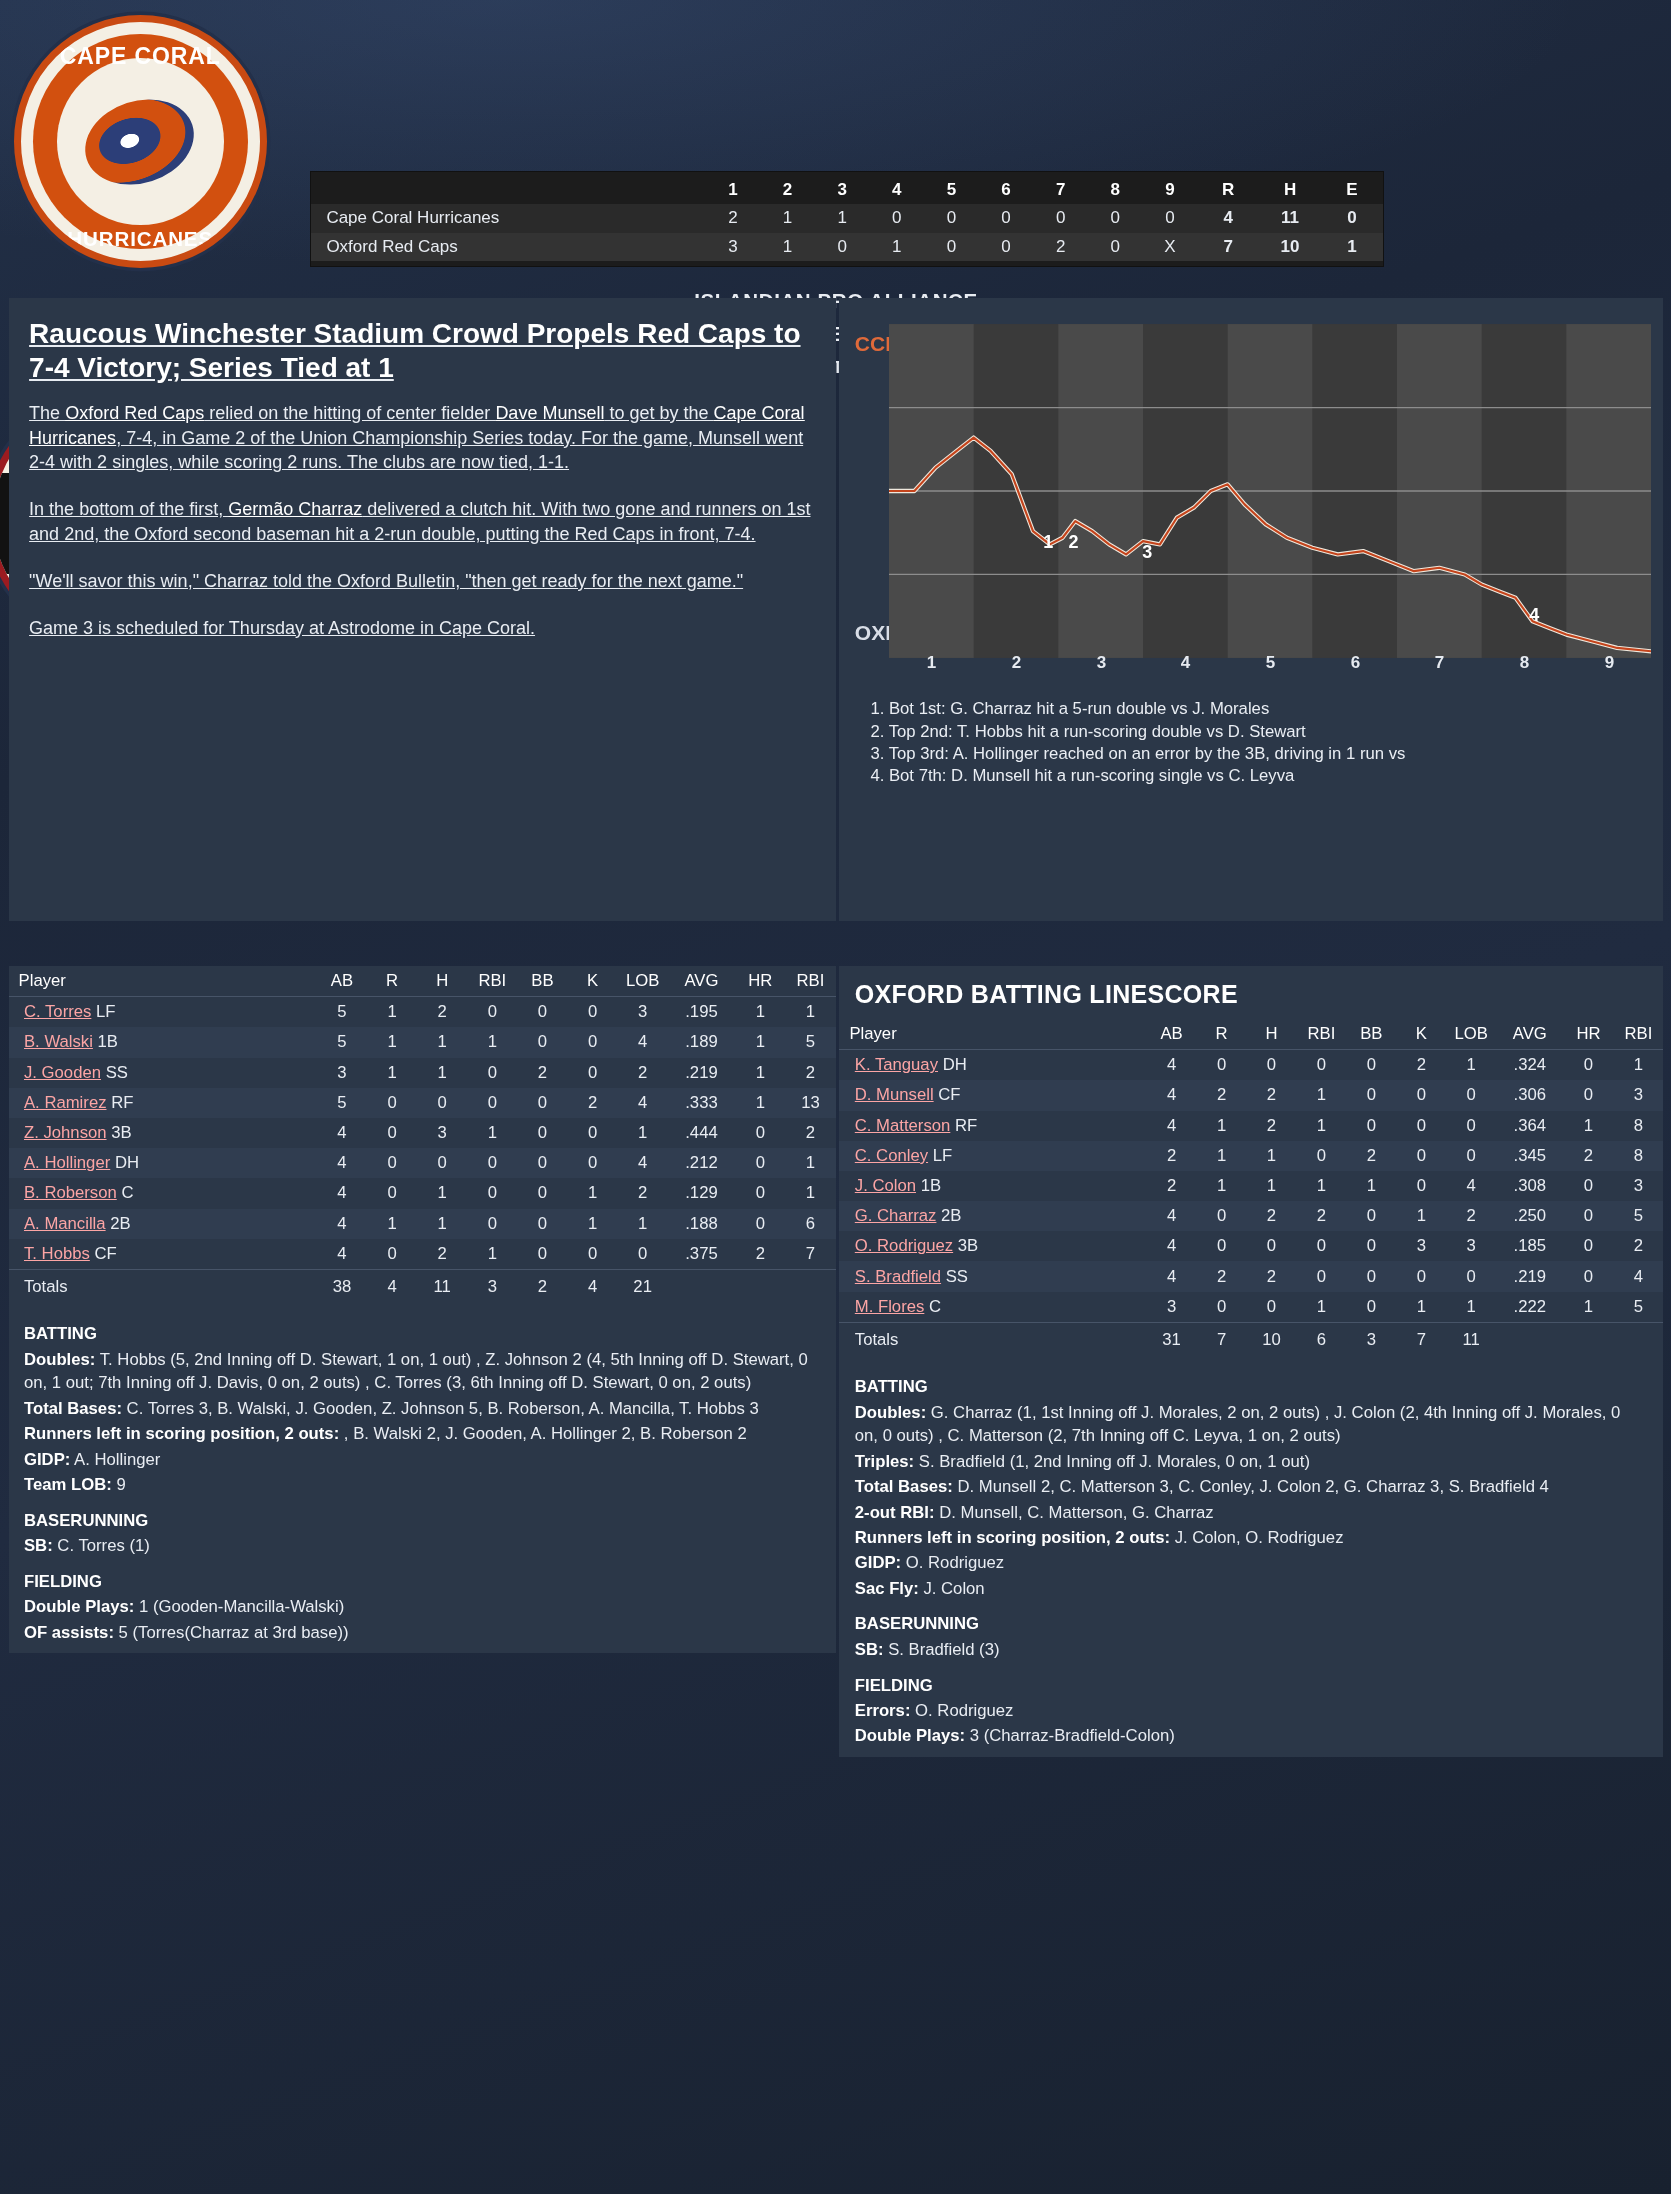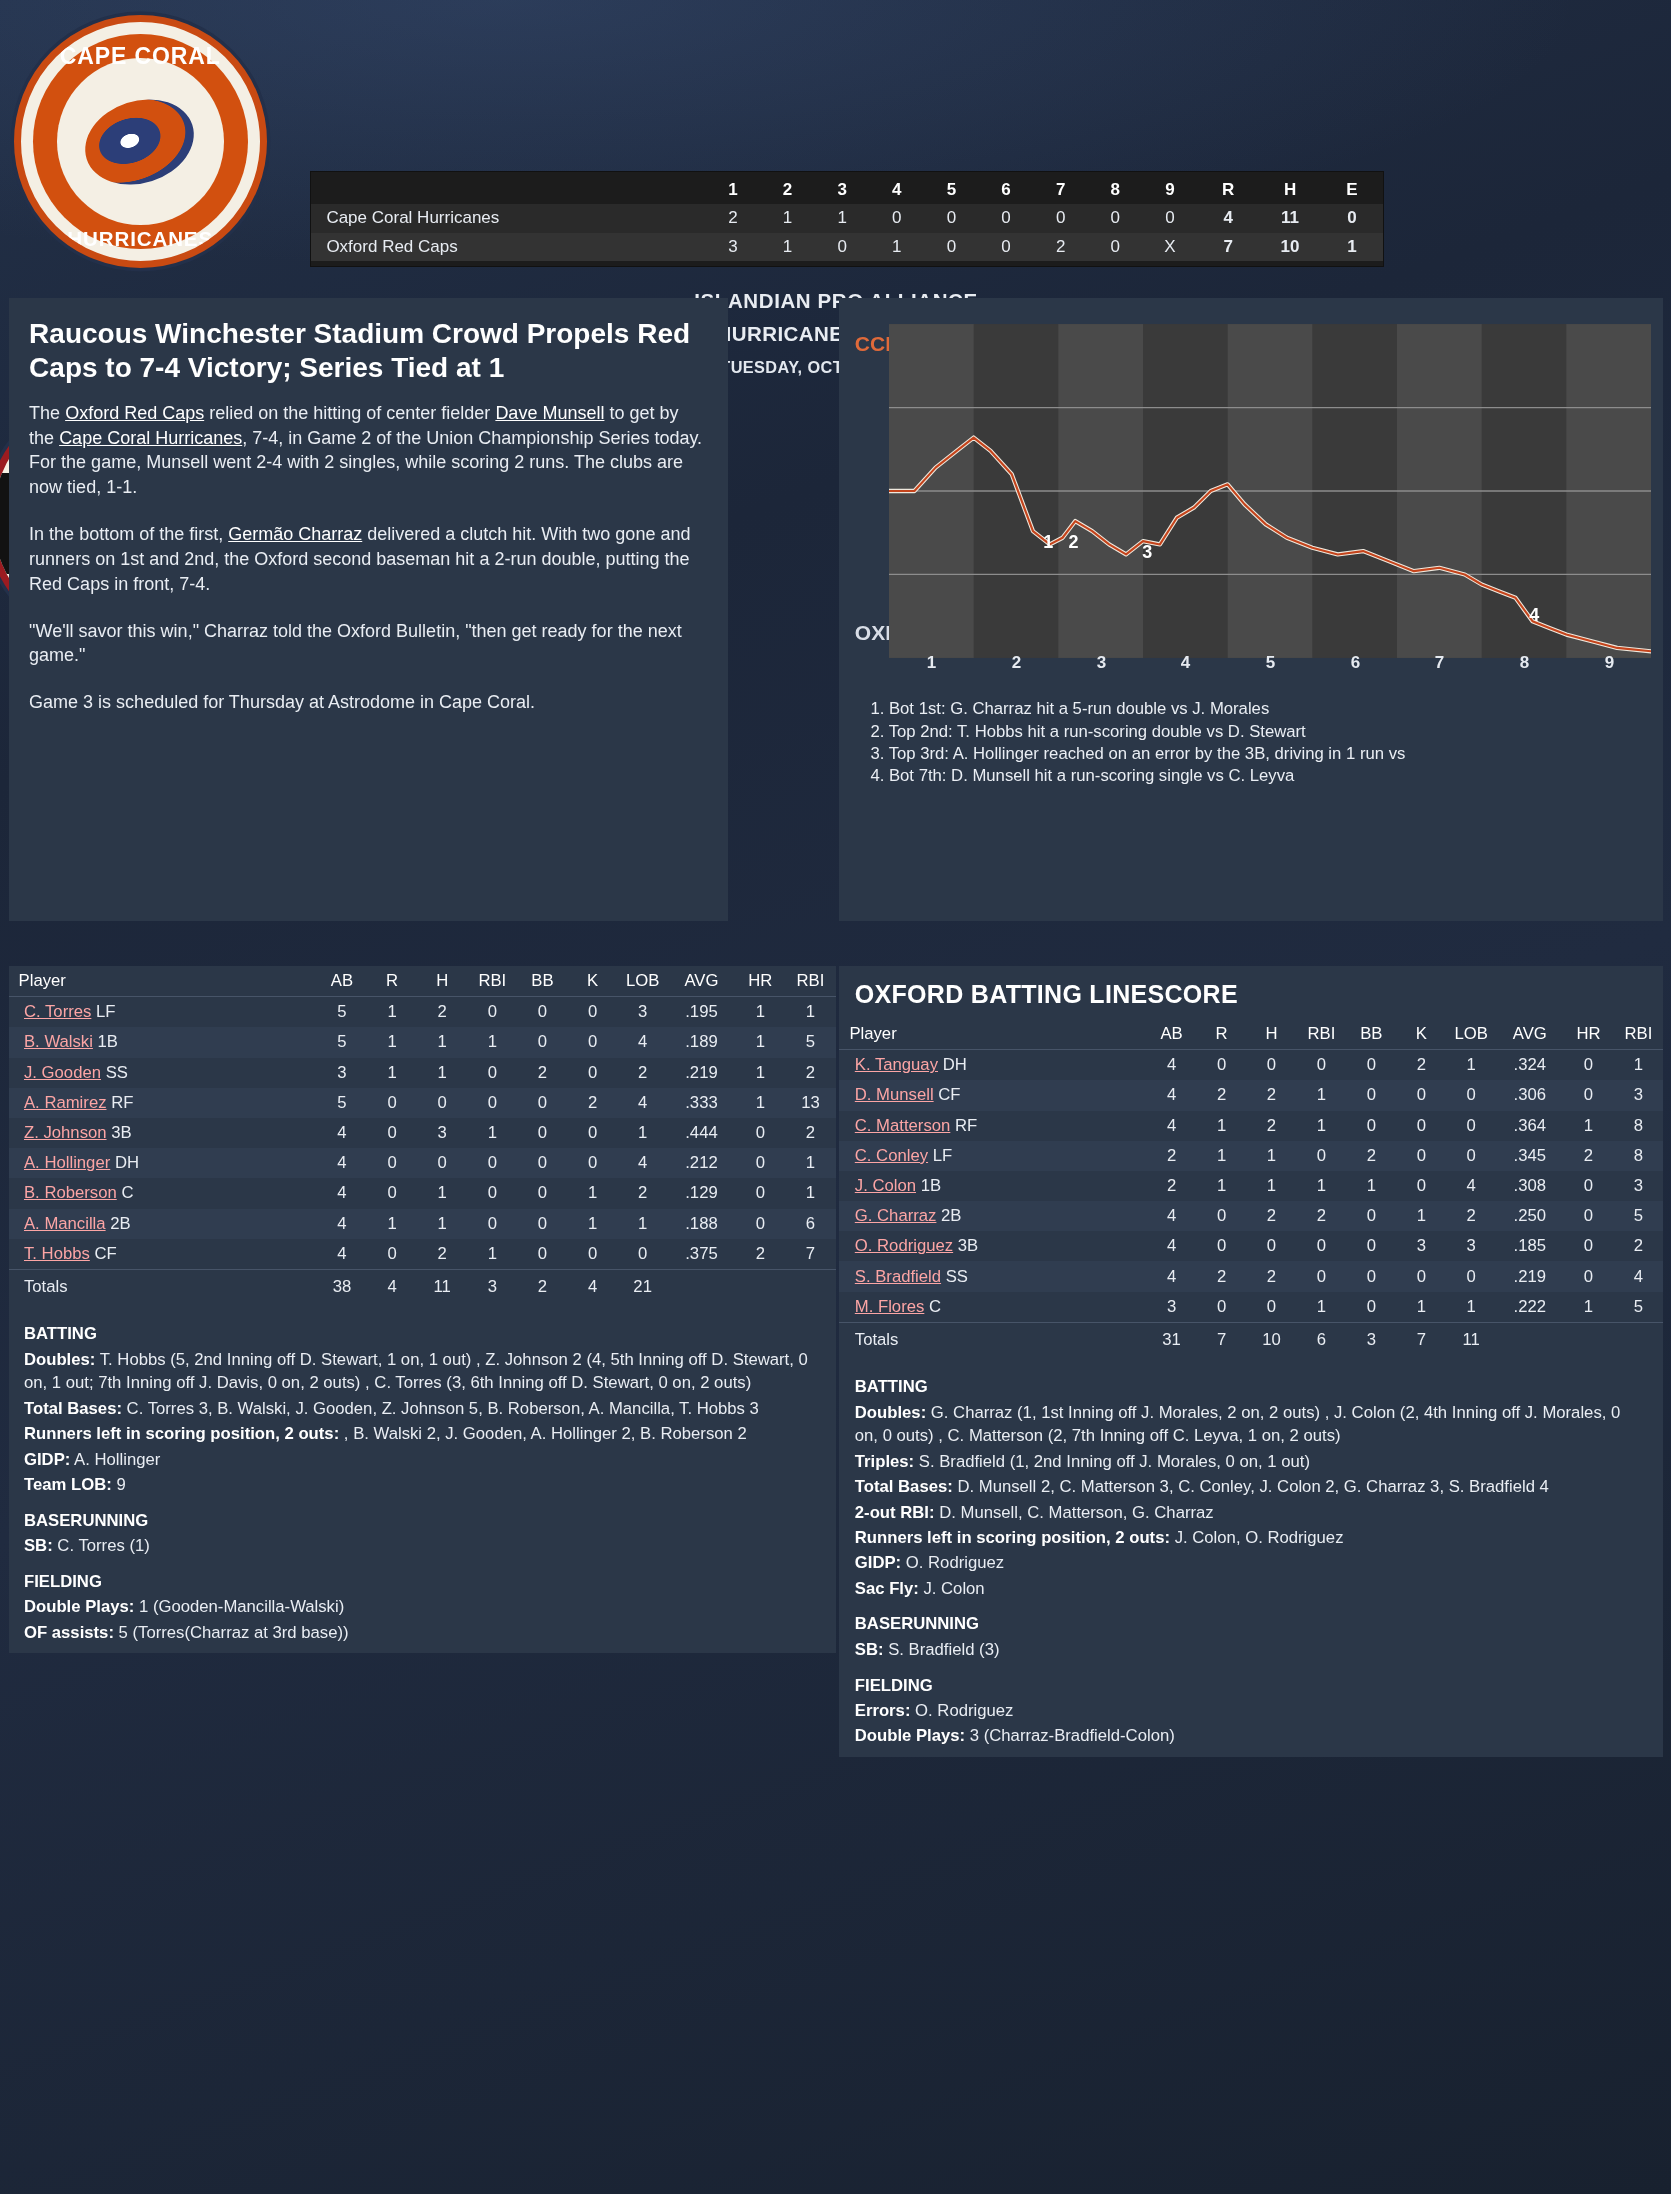--- a/index.html
+++ b/index.html
@@ -127,24 +127,25 @@
   table.lines .inn { width: 45px; }
   table.lines .tot { width: 51px; }
 
   
   .panels {
     position: absolute;
     left: 8.6px; right: 8.6px; top: 298px;
   }
   .story {
     float: left;
-    width: 719px;
+    width: 827px;
     background: #2b3748;
     padding: 19px 20.5px 22px;
     min-height: 623px;
+    text-decoration: underline;
   }
   .story h1 {
     margin: 0 0 15.4px 0;
     font-size: 28px;
     line-height: 1.22;
     font-weight: bold;
     color: #ffffff;
   }
   .story p {
     margin: 0 0 22px 0;

